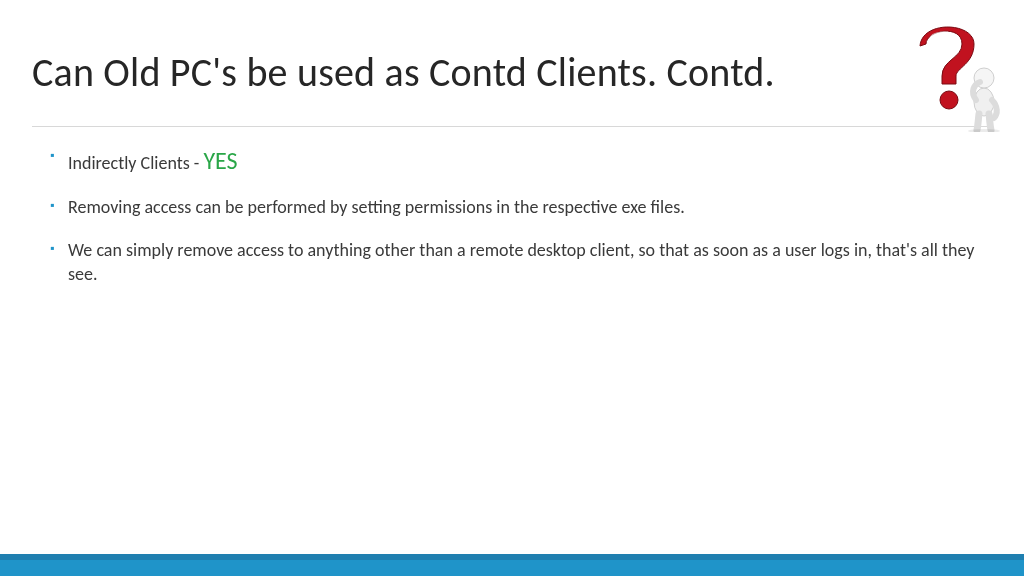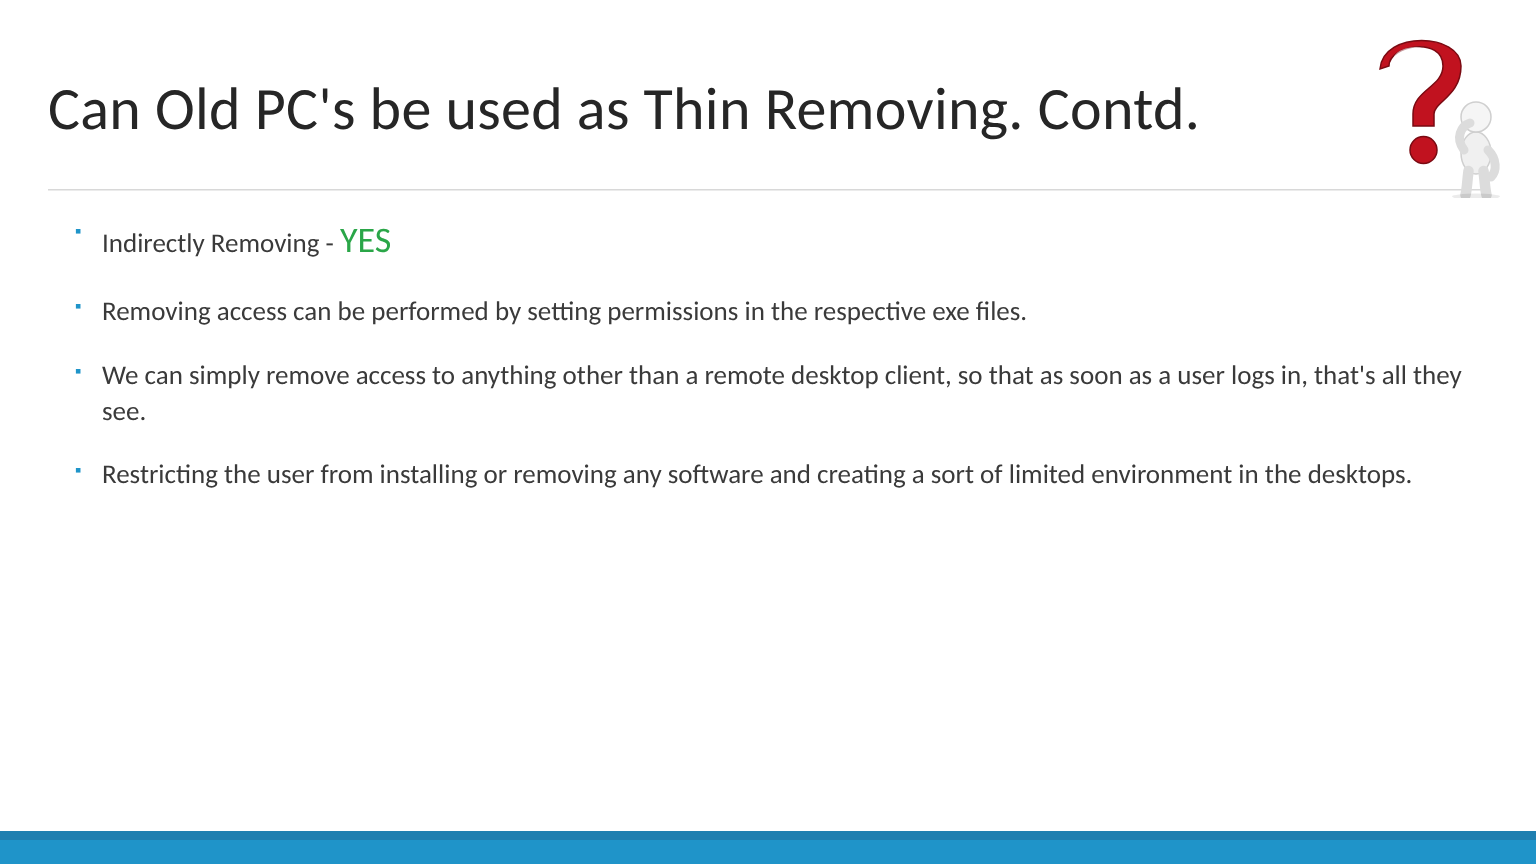--- a/index.html
+++ b/index.html
@@ -84,21 +84,21 @@
   .footer-bottom {
     height: 16px;
     background: #1f94c9;
   }
 </style>
 </head>
 <body>
 
 <div class="slide">
 
-  <div class="title">Can Old PC's be used as Thin Removing. Contd.</div>
+  <div class="title">Can Old PC's be used as Contd Clients. Contd.</div>
 
   <div class="hr"></div>
 
   <div class="figure">
     <svg viewBox="0 0 88 110" width="88" height="110">
 
       <g>
         <path d="M10 22 C10 8, 46 2, 46 22 C46 36, 26 38, 26 54 L26 62 L40 62 L40 54 C40 46, 58 42, 58 22 C58 0, 6 -2, 4 24 Z" fill="#c1121f" stroke="#7a0a12" stroke-width="1"></path>
         <circle cx="33" cy="78" r="9" fill="#c1121f" stroke="#7a0a12" stroke-width="1"></circle>
 
@@ -119,35 +119,32 @@
         <path d="M73 92 C74 100, 74 104, 75 108" fill="none" stroke="#dcdcdc" stroke-width="7" stroke-linecap="round"></path>
 
         <ellipse cx="68" cy="109" rx="16" ry="2" fill="#000000" opacity="0.08"></ellipse>
       </g>
     </svg>
   </div>
 
   <div class="content">
 
     <div class="bullet-row">
-      <span>Indirectly Removing - </span><span class="yes">YES</span>
+      <span>Indirectly Clients - </span><span class="yes">YES</span>
     </div>
 
 
     <div class="bullet-row">
       <span>Removing access can be performed by setting permissions in the respective exe files.</span>
     </div>
 
     <div class="bullet-row">
       <span>We can simply remove access to anything other than a remote desktop client, so that as soon as a user logs in, that's all they see.</span>
     </div>
 
-    <div class="bullet-row">
-      <span>Restricting the user from installing or removing any software and creating a sort of limited environment in the desktops.</span>
-    </div>
 
 
   </div>
 
   <div class="footer-bar">
     <div class="footer-top"></div>
     <div class="footer-bottom"></div>
   </div>
 
 </div>

